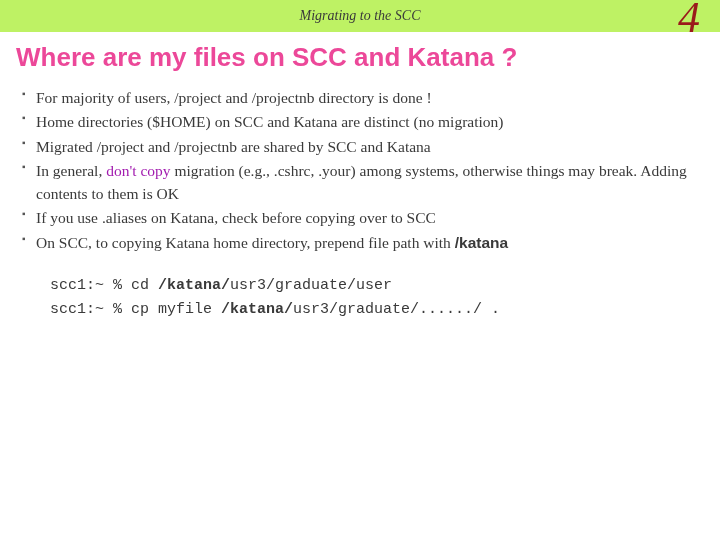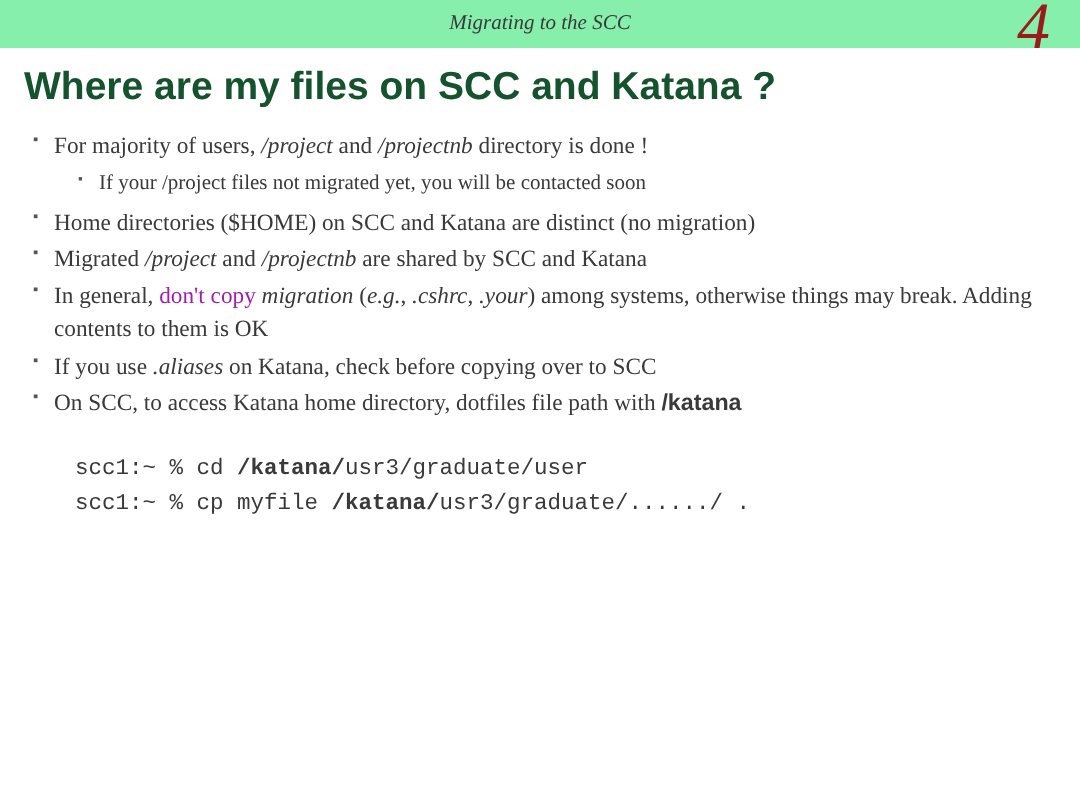--- a/index.html
+++ b/index.html
@@ -8,21 +8,21 @@
     height: 540px;
     background: #ffffff;
     font-family: Georgia, 'Times New Roman', serif;
     color: #3a3a3a;
     position: relative;
     overflow: hidden;
   }
   .header-bar {
     width: 100%;
     height: 32px;
-    background: #86efac;
+    background: #bef264;
     display: flex;
     align-items: center;
     justify-content: center;
     position: relative;
   }
   .header-title {
     font-style: italic;
     font-size: 14px;
     color: #3a3a3a;
   }
@@ -34,21 +34,21 @@
     font-style: italic;
     font-size: 44px;
     color: #9a1b1b;
     font-weight: normal;
     line-height: 1;
   }
   .slide-title {
     font-family: 'Trebuchet MS', Arial, sans-serif;
     font-weight: bold;
     font-size: 26px;
-    color: #14532d;
+    color: #ec4899;
     padding: 10px 16px 14px 16px;
   }
   .content {
     padding: 0 22px 0 22px;
     font-size: 15.5px;
     line-height: 1.45;
   }
   ul { list-style: none; }
   li.l1 {
     position: relative;
@@ -72,21 +72,21 @@
     margin-bottom: 4px;
   }
   li.l2::before {
     content: "▪";
     position: absolute;
     left: 0;
     top: 0;
     font-size: 9px;
     color: #555555;
   }
-  .italic { font-style: italic; }
+  .italic { }
   .green { color: #a21caf; }
   .code-block {
     font-family: 'Courier New', monospace;
     font-size: 15px;
     margin-top: 20px;
     padding-left: 28px;
     line-height: 1.55;
   }
   .code-block .row { white-space: pre; }
   .bold { font-weight: bold; }
@@ -100,41 +100,38 @@
   <span class="page-number">4</span>
 </div>
 
 <div class="slide-title">Where are my files on SCC and Katana ?</div>
 
 <div class="content">
   <ul>
 
     <li class="l1">
       <span>For majority of users, </span><span class="italic">/project </span><span> and </span><span class="italic">/projectnb </span><span> directory is done !</span>
-      <ul>
-        <li class="l2">If your /project files not migrated yet, you will be contacted soon</li>
-      </ul>
     </li>
 
     <li class="l1">Home directories ($HOME) on SCC and Katana  are distinct (no migration)</li>
 
     <li class="l1">
       <span>Migrated </span><span class="italic">/project </span><span> and </span><span class="italic">/projectnb </span><span> are shared by SCC and Katana</span>
     </li>
 
     <li class="l1">
       <span>In general, </span><span class="green">don't copy </span><span class="italic">migration </span><span>(</span><span class="italic">e.g.</span><span>, </span><span class="italic">.cshrc</span><span>, </span><span class="italic">.your</span><span>) among systems, otherwise things may break. Adding contents to them is OK</span>
     </li>
 
     <li class="l1">
       <span>If you use </span><span class="italic">.aliases </span><span>on Katana, check before copying over to SCC</span>
     </li>
 
     <li class="l1">
-      <span>On SCC, to access Katana home directory, dotfiles file path with </span><span class="sans-bold">/katana</span>
+      <span>On SCC, to copying Katana home directory, prepend file path with </span><span class="sans-bold">/katana</span>
     </li>
 
   </ul>
 
   <div class="code-block">
     <div class="row"><span>scc1:~ % cd </span><span class="bold">/katana/</span><span>usr3/graduate/user</span></div>
     <div class="row"><span>scc1:~ % cp myfile </span><span class="bold">/katana/</span><span>usr3/graduate/....../ .</span></div>
   </div>
 </div>
 

